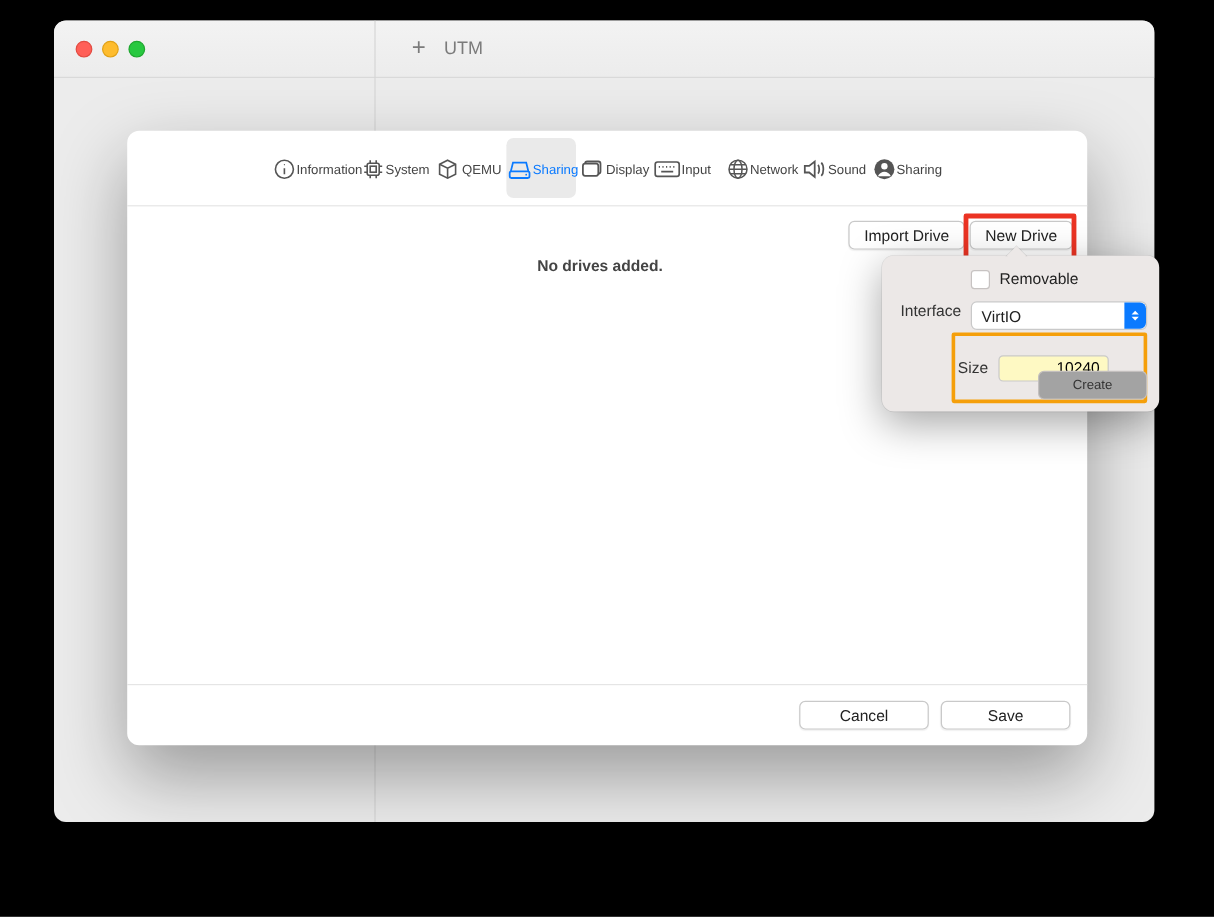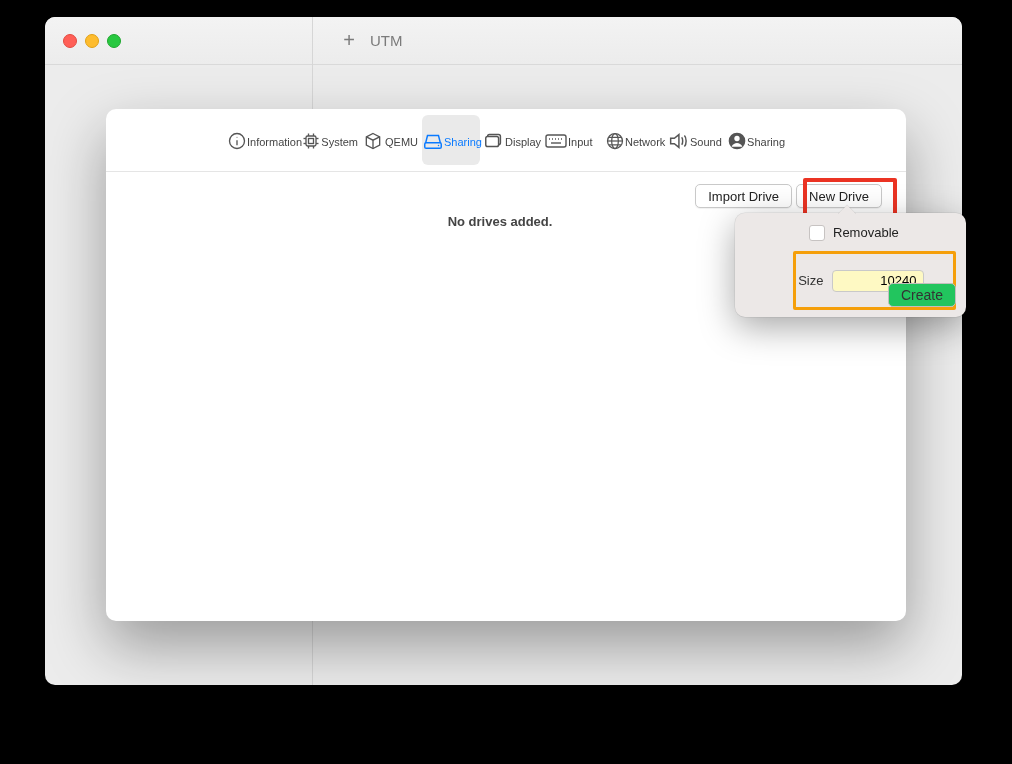--- a/index.html
+++ b/index.html
@@ -84,21 +84,21 @@
   .tab.selected{background:#eaeaea;color:#0a7aff;}
   .tab svg{stroke:#555;fill:none;}
   .tab.selected svg{stroke:#0a7aff;}
 
   .sheet-body{
     flex:1;
     border-top:1px solid #e5e5e5;
     position:relative;
   }
   .drive-btns{
-    position:absolute; right:24px; top:12px;
+    position:absolute; right:12px; top:12px;
     display:flex; gap:4px;margin-left:16px;
   }
   .mac-btn{
     height:22px;
     padding:0 12px;
     font-size:13px;
     border-radius:5px;
     background:#fff;
     border:0.5px solid #c9c9c9;
     box-shadow:0 1px 1px rgba(0,0,0,.06);
@@ -179,22 +179,22 @@
   .unit{font-size:13px;color:#333;margin-top:36px;}
   .highlight-orange{
     border:3px solid #f59f0a;border-radius:2px;
     padding:1px 2px;
     display:flex;align-items:center;gap:8px;
     margin-left:auto;
   }
   .highlight-orange .label{width:auto;}
   .create-row{display:flex;justify-content:flex-end;margin-top:6px;}
   .create-btn{
-    height:22px;padding:0 12px;font-size:14px;border-radius:5px;
-    background:#22c55e;border:0.5px solid #c3bfbe;color:#333;
+    height:22px;padding:0 28px;font-size:11px;border-radius:5px;
+    background:#a3a3a3;border:0.5px solid #c3bfbe;color:#333;
     display:flex;align-items:center;cursor:pointer;
   }
 </style>
 </head>
 <body>
 
 <div class="parent-window">
   <div class="titlebar">
     <div class="traffic">
       <div class="dot red"></div>
@@ -326,30 +326,41 @@
 
   <div class="sheet-body">
     <div class="drive-btns">
       <div class="mac-btn">Import Drive</div>
       <div class="mac-btn">New Drive</div>
     </div>
     <div class="highlight-red"></div>
     <div class="empty-msg">No drives added.</div>
   </div>
 
+  <div class="sheet-footer">
+    <div class="mac-btn">Cancel</div>
+    <div class="mac-btn">Save</div>
+  </div>
 </div>
 
 <div class="popover">
   <div class="arrow"></div>
 
   <div class="row">
     <div class="checkbox"></div>
     <span>Removable</span>
   </div>
 
+  <div class="row">
+    <span class="label">Interface</span>
+    <div class="select">
+      <span>VirtIO</span>
+      <span class="caret"></span>
+    </div>
+  </div>
 
   <div class="row">
     <div class="highlight-orange">
       <span class="label">Size</span>
       <input class="num-input" value="10240" style="">
       <span class="unit">MB</span>
     </div>
   </div>
 
   <div class="create-row">

